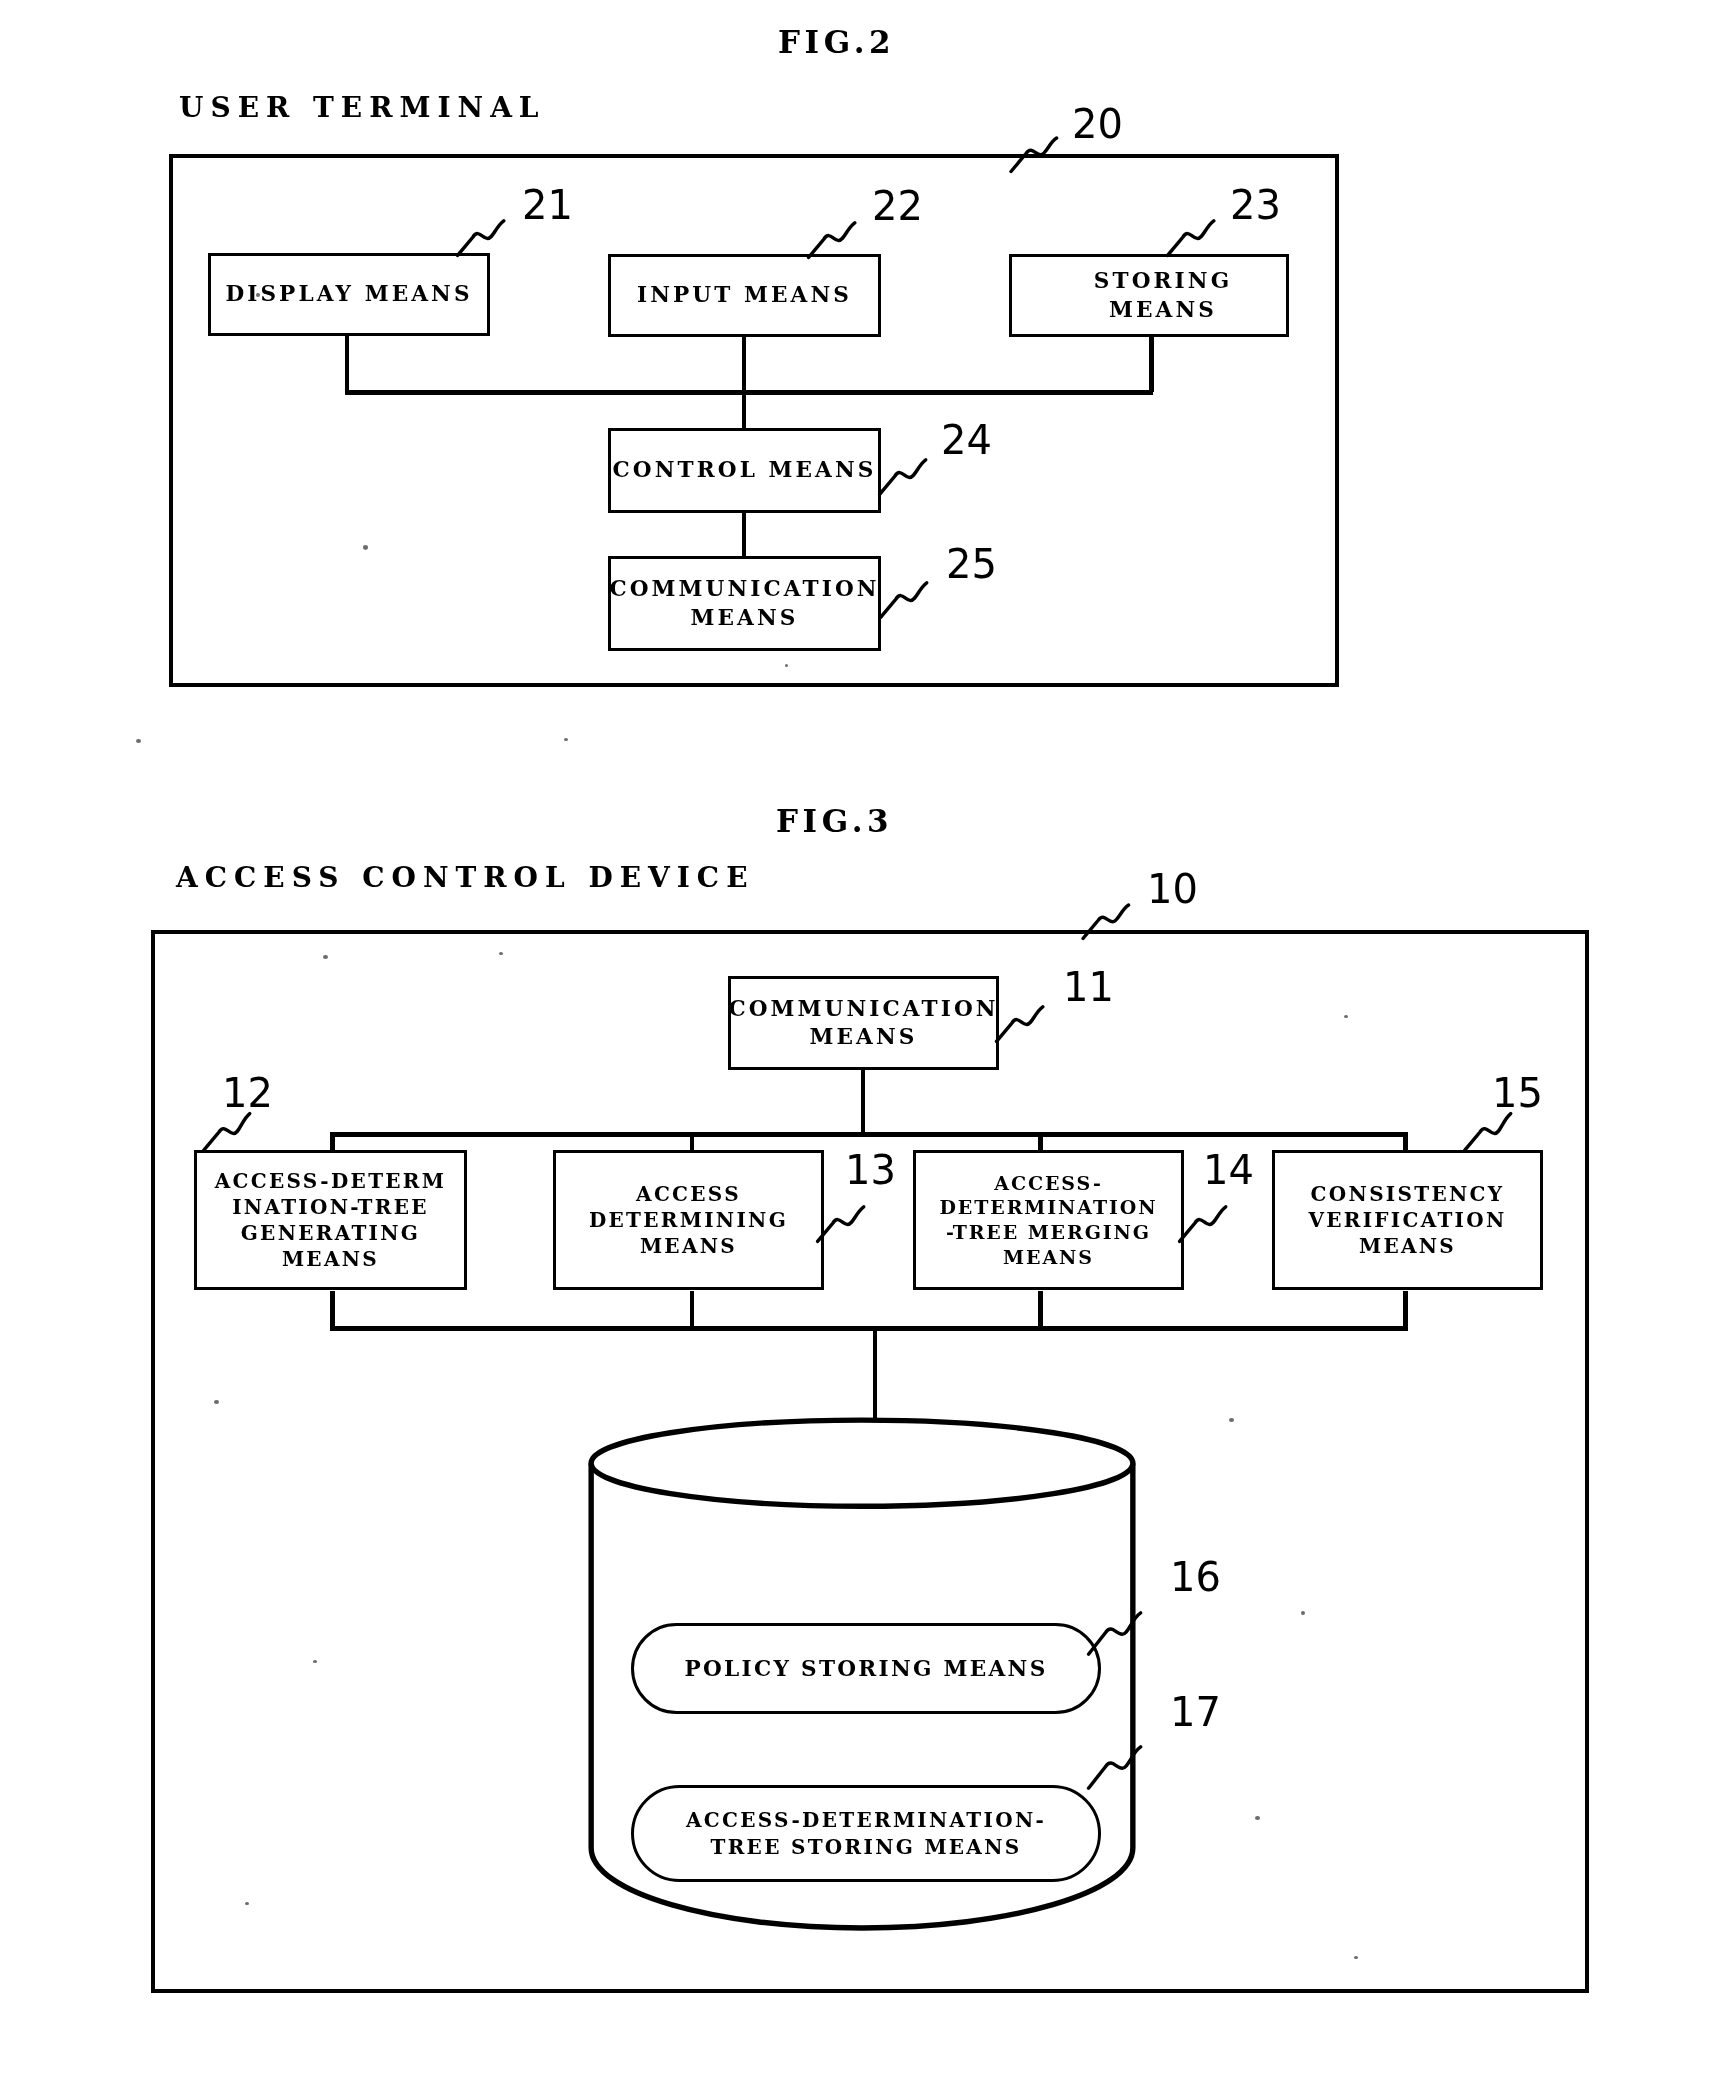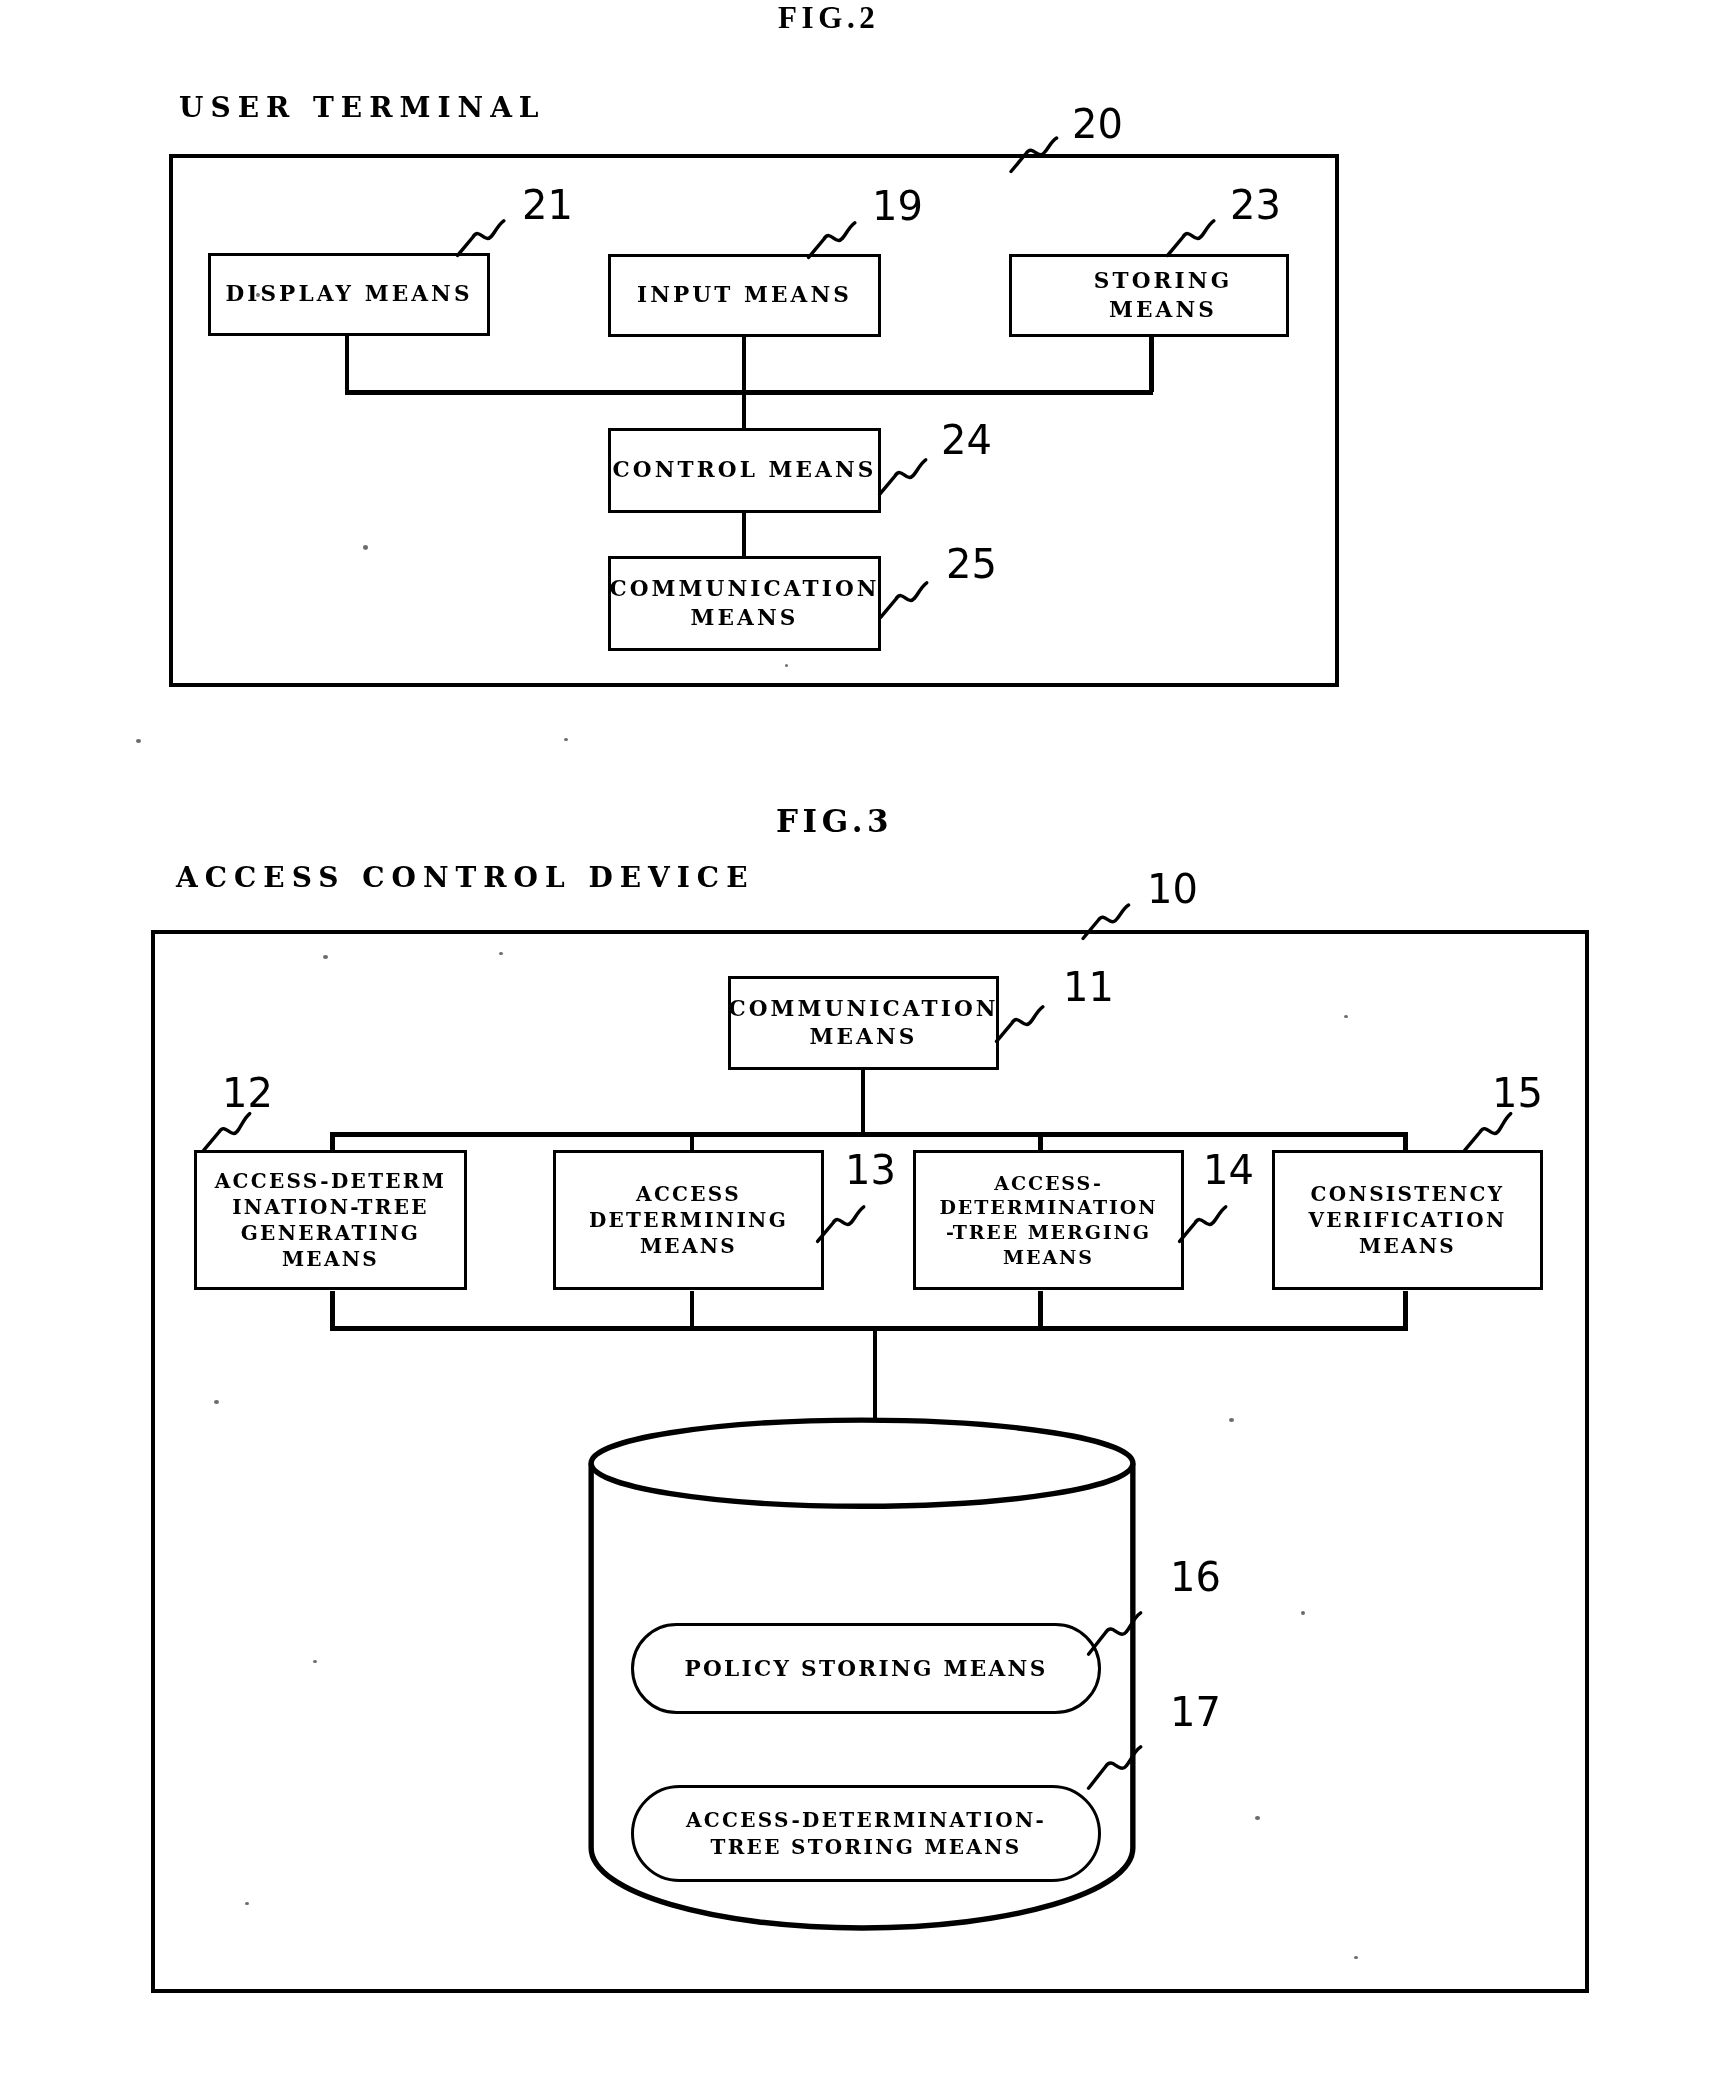--- a/index.html
+++ b/index.html
@@ -115,21 +115,21 @@
     background: #111;
     border-radius: 50%;
     opacity: .62;
   }
 </style>
 </head>
 <body>
 
 <div id="sheet">
 
-  <div class="abs figtitle" style="left:778px; top:0;font-family:Liberation Serif, serif;">FIG.2</div>
+  <div class="abs figtitle" style="left:778px; top:24px;">FIG.2</div>
 
   <div class="abs caption" style="left:179px; top:91px;">USER TERMINAL</div>
 
   <div class="abs frame" style="left:169px; top:154px; width:1170px; height:533px;"></div>
 
   <div class="abs refnum" style="left:1072px; top:104px;">20</div>
   <div class="leader" style="left:1009px; top:135px;">
     <svg width="77" height="38" viewBox="0 0 100 50">
       <path d="M2,48 L22,24 C29,14 34,26 41,26 C48,26 52,10 62,4" fill="none" stroke="#000" stroke-width="4.5" stroke-linecap="round"></path>
     </svg>
@@ -137,21 +137,21 @@
 
   <div class="abs box t28" style="left:208px; top:253px; width:282px; height:83px;">DISPLAY MEANS</div>
   <div class="abs refnum" style="left:522px; top:185px;">21</div>
   <div class="leader" style="left:456px; top:217px;">
     <svg width="77" height="40" viewBox="0 0 100 52">
       <path d="M2,50 L22,26 C29,15 34,28 41,28 C48,28 52,12 62,5" fill="none" stroke="#000" stroke-width="4.5" stroke-linecap="round"></path>
     </svg>
   </div>
 
   <div class="abs box t28" style="left:608px; top:254px; width:273px; height:83px;">INPUT MEANS</div>
-  <div class="abs refnum" style="left:872px; top:186px;">19</div>
+  <div class="abs refnum" style="left:872px; top:186px;">22</div>
   <div class="leader" style="left:807px; top:219px;">
     <svg width="77" height="40" viewBox="0 0 100 52">
       <path d="M2,50 L22,26 C29,15 34,28 41,28 C48,28 52,12 62,5" fill="none" stroke="#000" stroke-width="4.5" stroke-linecap="round"></path>
     </svg>
   </div>
 
   <div class="abs box t28" style="left:1009px; top:254px; width:280px; height:83px;padding-left:28px;">STORING MEANS</div>
   <div class="abs refnum" style="left:1230px; top:185px;">23</div>
   <div class="leader" style="left:1166px; top:217px;">
     <svg width="77" height="40" viewBox="0 0 100 52">

